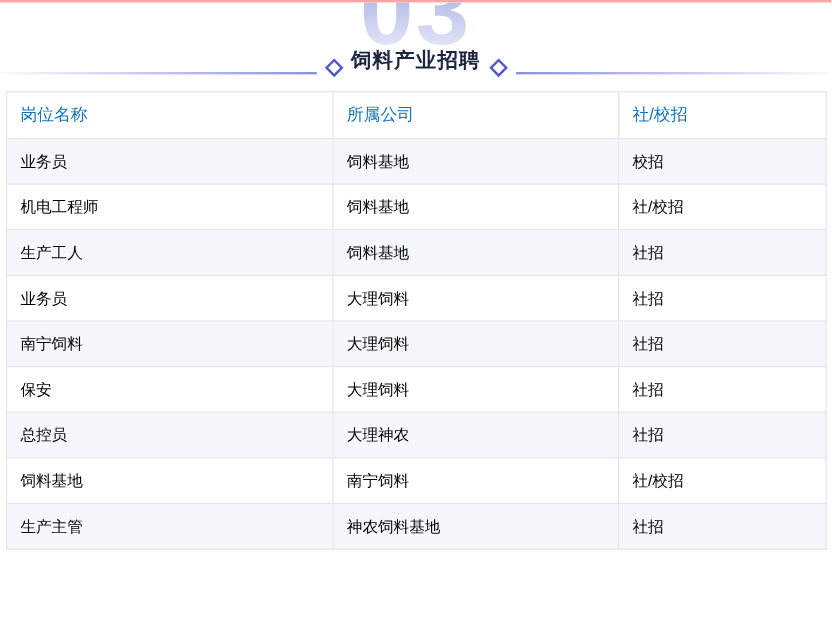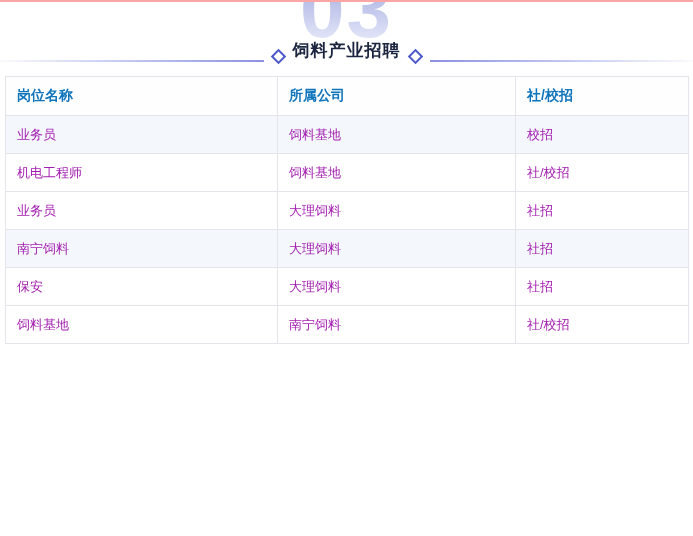--- a/index.html
+++ b/index.html
@@ -78,28 +78,28 @@
   .jobs-table th, .jobs-table td {
     border:1px solid #e3e5ea;
     text-align:left;
     padding:0 6px 0 11px;
     overflow:hidden;
     white-space:nowrap;
   }
   .jobs-table th {
     height:38px;
     font-size:14px;
-    font-weight:bold;
+    font-weight:normal;
     color:#1175bc;
     background:#fefefe;
   }
   .jobs-table td {
     height:37px;
     font-size:13px;
-    color:#a21caf;
+    color:#000000;
     background:#ffffff;
   }
   .jobs-table tr.alt td { background:#f4f8fc; }
 </style>
 </head>
 <body>
 
 <div class="page">
 
   <div class="section-number">03</div>
@@ -129,36 +129,51 @@
         <tr class="alt">
           <td>业务员</td>
           <td>饲料基地</td>
           <td>校招</td>
         </tr>
         <tr>
           <td>机电工程师</td>
           <td>饲料基地</td>
           <td>社/校招</td>
         </tr>
+        <tr class="alt">
+          <td>生产工人</td>
+          <td>饲料基地</td>
+          <td>社招</td>
+        </tr>
         <tr>
           <td>业务员</td>
           <td>大理饲料</td>
           <td>社招</td>
         </tr>
         <tr class="alt">
           <td>南宁饲料</td>
           <td>大理饲料</td>
           <td>社招</td>
         </tr>
         <tr>
           <td>保安</td>
           <td>大理饲料</td>
           <td>社招</td>
         </tr>
+        <tr class="alt">
+          <td>总控员</td>
+          <td>大理神农</td>
+          <td>社招</td>
+        </tr>
         <tr>
           <td>饲料基地</td>
           <td>南宁饲料</td>
           <td>社/校招</td>
+        </tr>
+        <tr class="alt">
+          <td>生产主管</td>
+          <td>神农饲料基地</td>
+          <td>社招</td>
         </tr>
       </tbody>
   </table>
 
 </div>
 
 </body></html>

